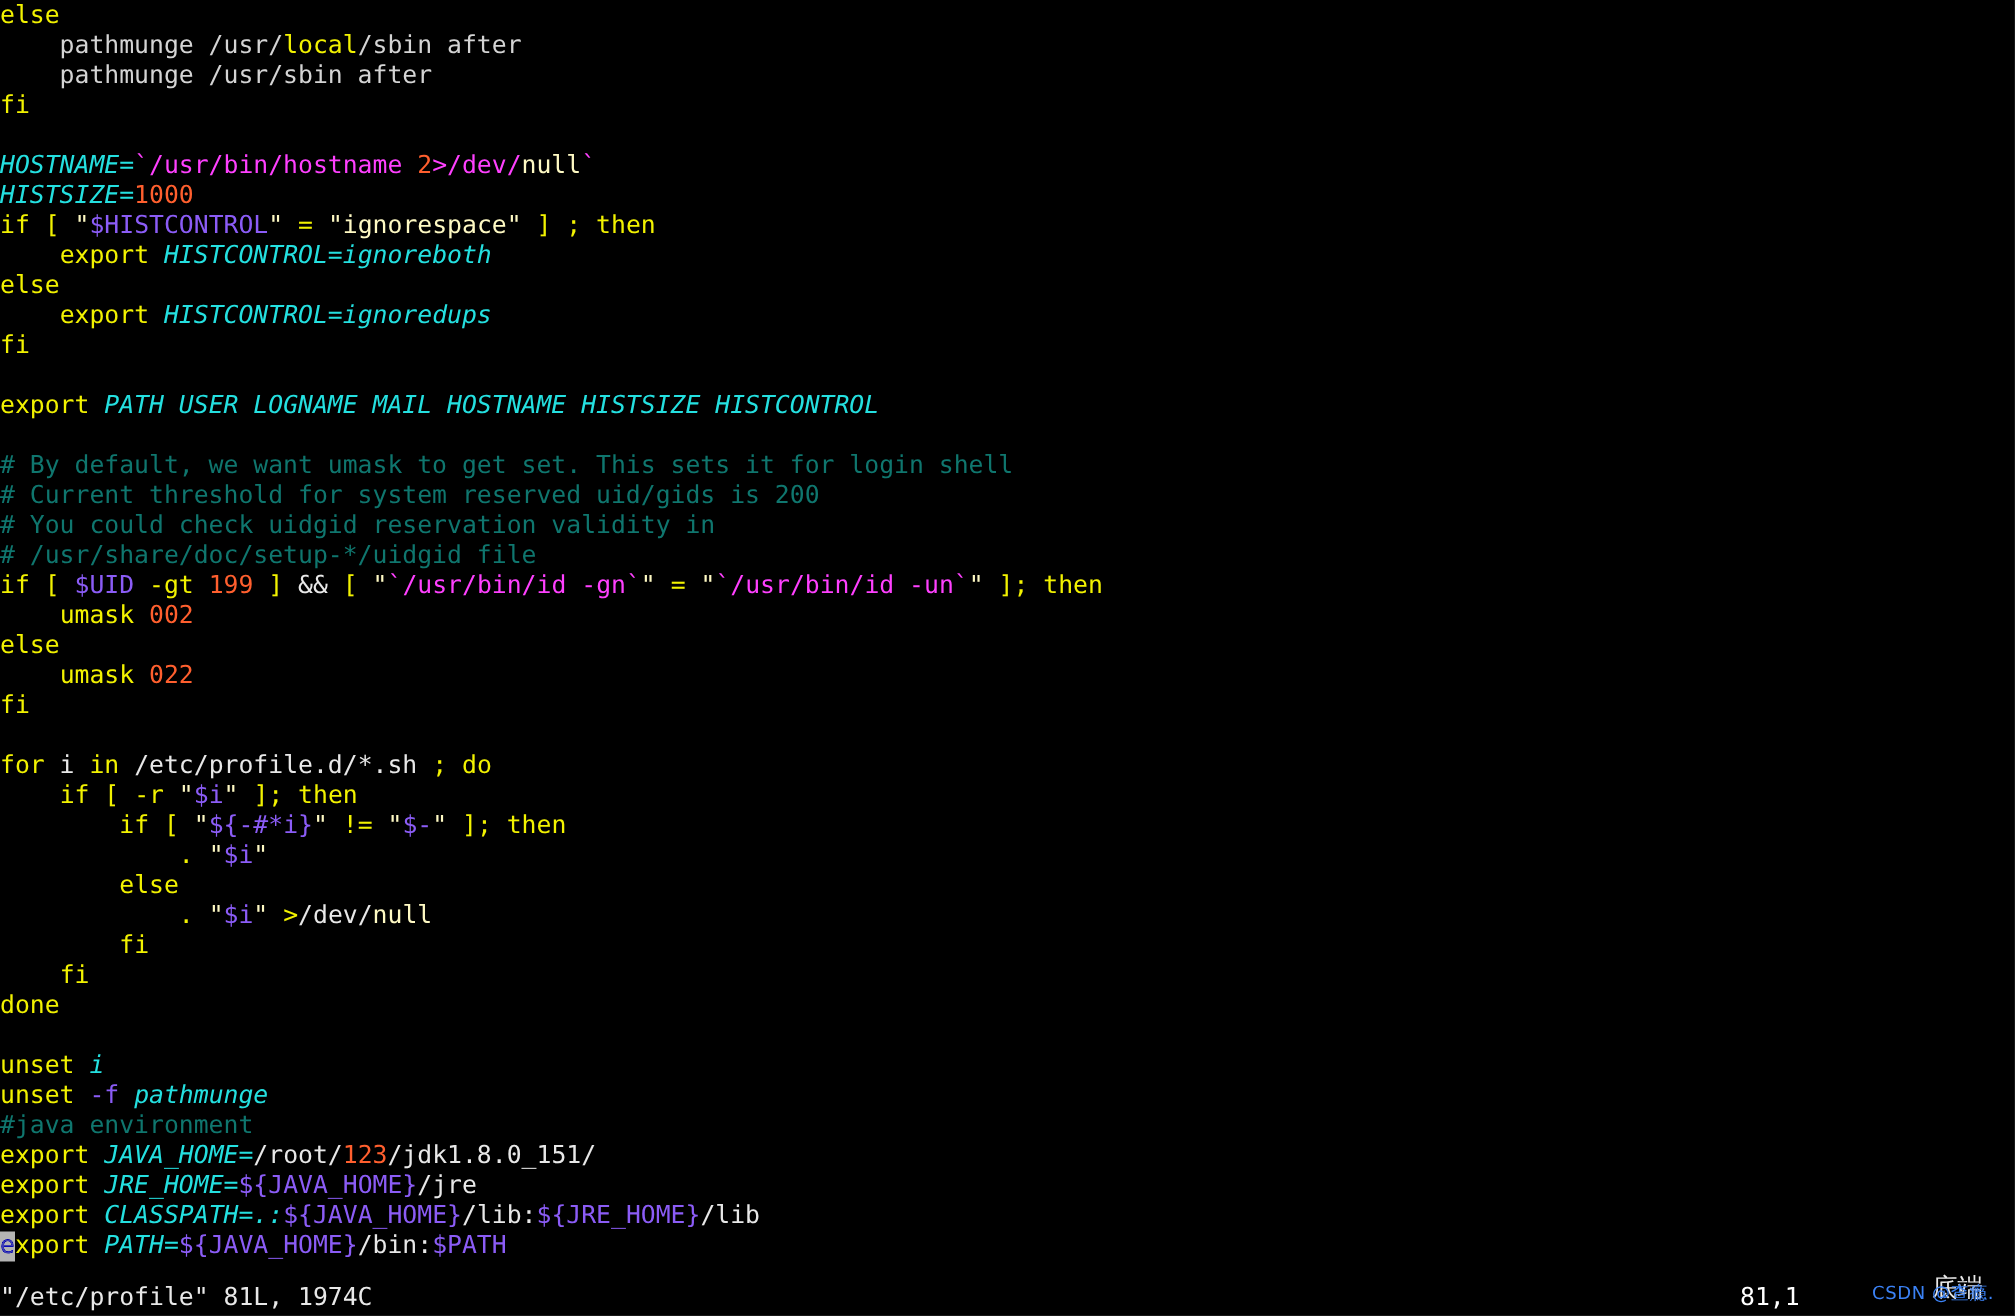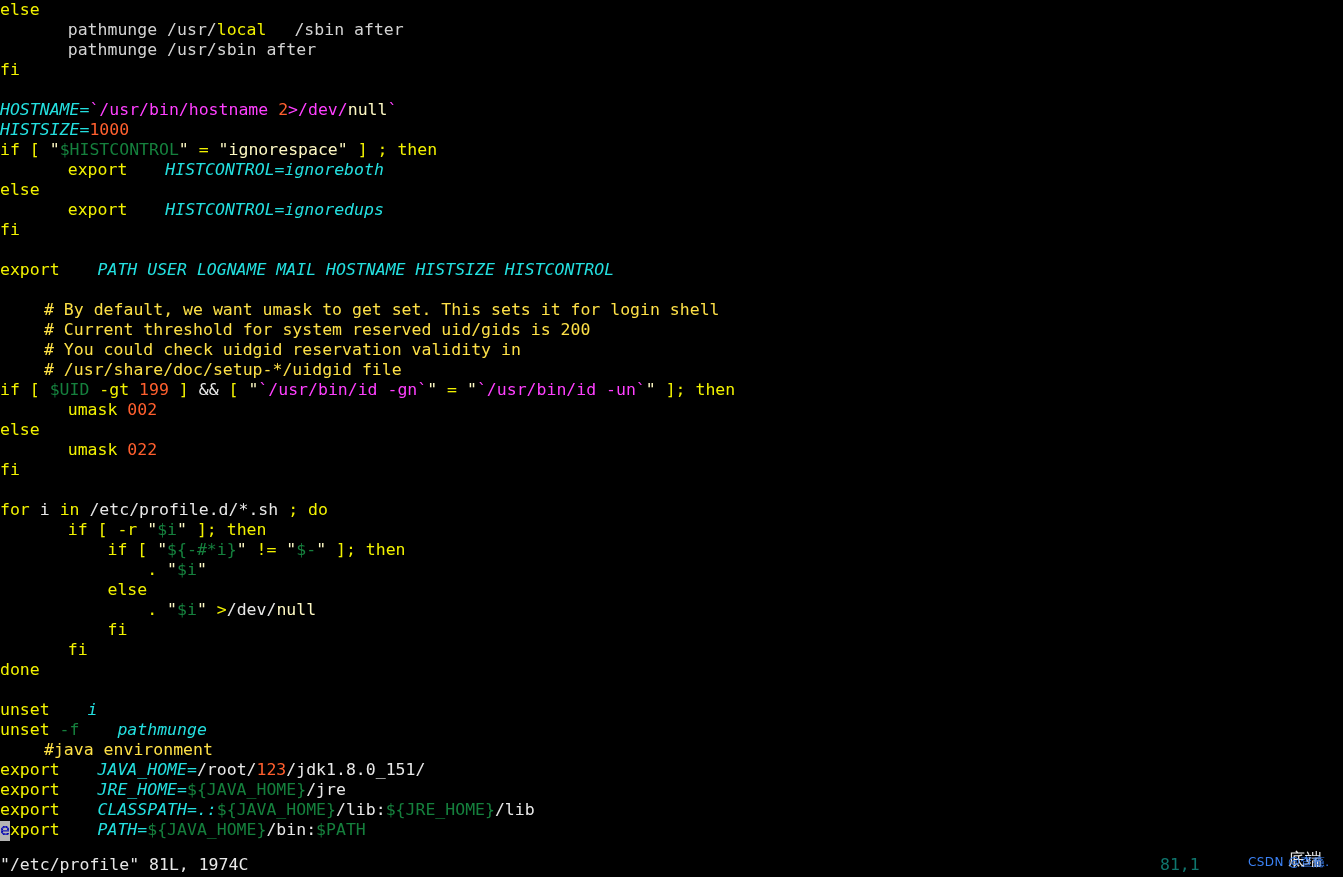--- a/index.html
+++ b/index.html
@@ -36,27 +36,27 @@
   .line {
     height: 20px;
     line-height: 20px;
     white-space: pre;
     font-size: 16.5px;
     overflow: hidden;
   }
   .line span { white-space: pre; }
 
   
-  .t-plain    { color: #d4d4d4; padding-left: 28px; }
+  .t-plain    { color: #d4d4d4; }
   .t-keyword  { color: #f2f200; }   
   .t-ident    { color: #24e0e0; font-style: italic; }   
   .t-string   { color: #fef9c3; }   
   .t-number   { color: #ff5f2e; }   
-  .t-var      { color: #15803d; }   
-  .t-comment  { color: #fde047; margin-left: 44px; }   
+  .t-var      { color: #8b5cf6; }   
+  .t-comment  { color: #0f766e; }   
   .t-special  { color: #ff40ff; margin-top: 27px; }   
   .t-white    { color: #e8e8e8; }
 
   
   #statusline {
     position: absolute;
     left: 0;
     bottom: 0;
     width: 1343px;
     height: 24px;
@@ -67,21 +67,21 @@
   }
   #status-file {
     position: absolute;
     left: 0;
     top: 0;
   }
   #ruler-pos {
     position: absolute;
     left: 1160px;
     top: 0;
-    color: #0f766e;
+    color: #ffffff;
   }
   #ruler-state {
     position: absolute;
     left: 1288px;
     top: -6px;
     color: #e8e8e8;
     font-family: "DejaVu Sans", "Liberation Sans", sans-serif;
     font-size: 17px;
   }
   

